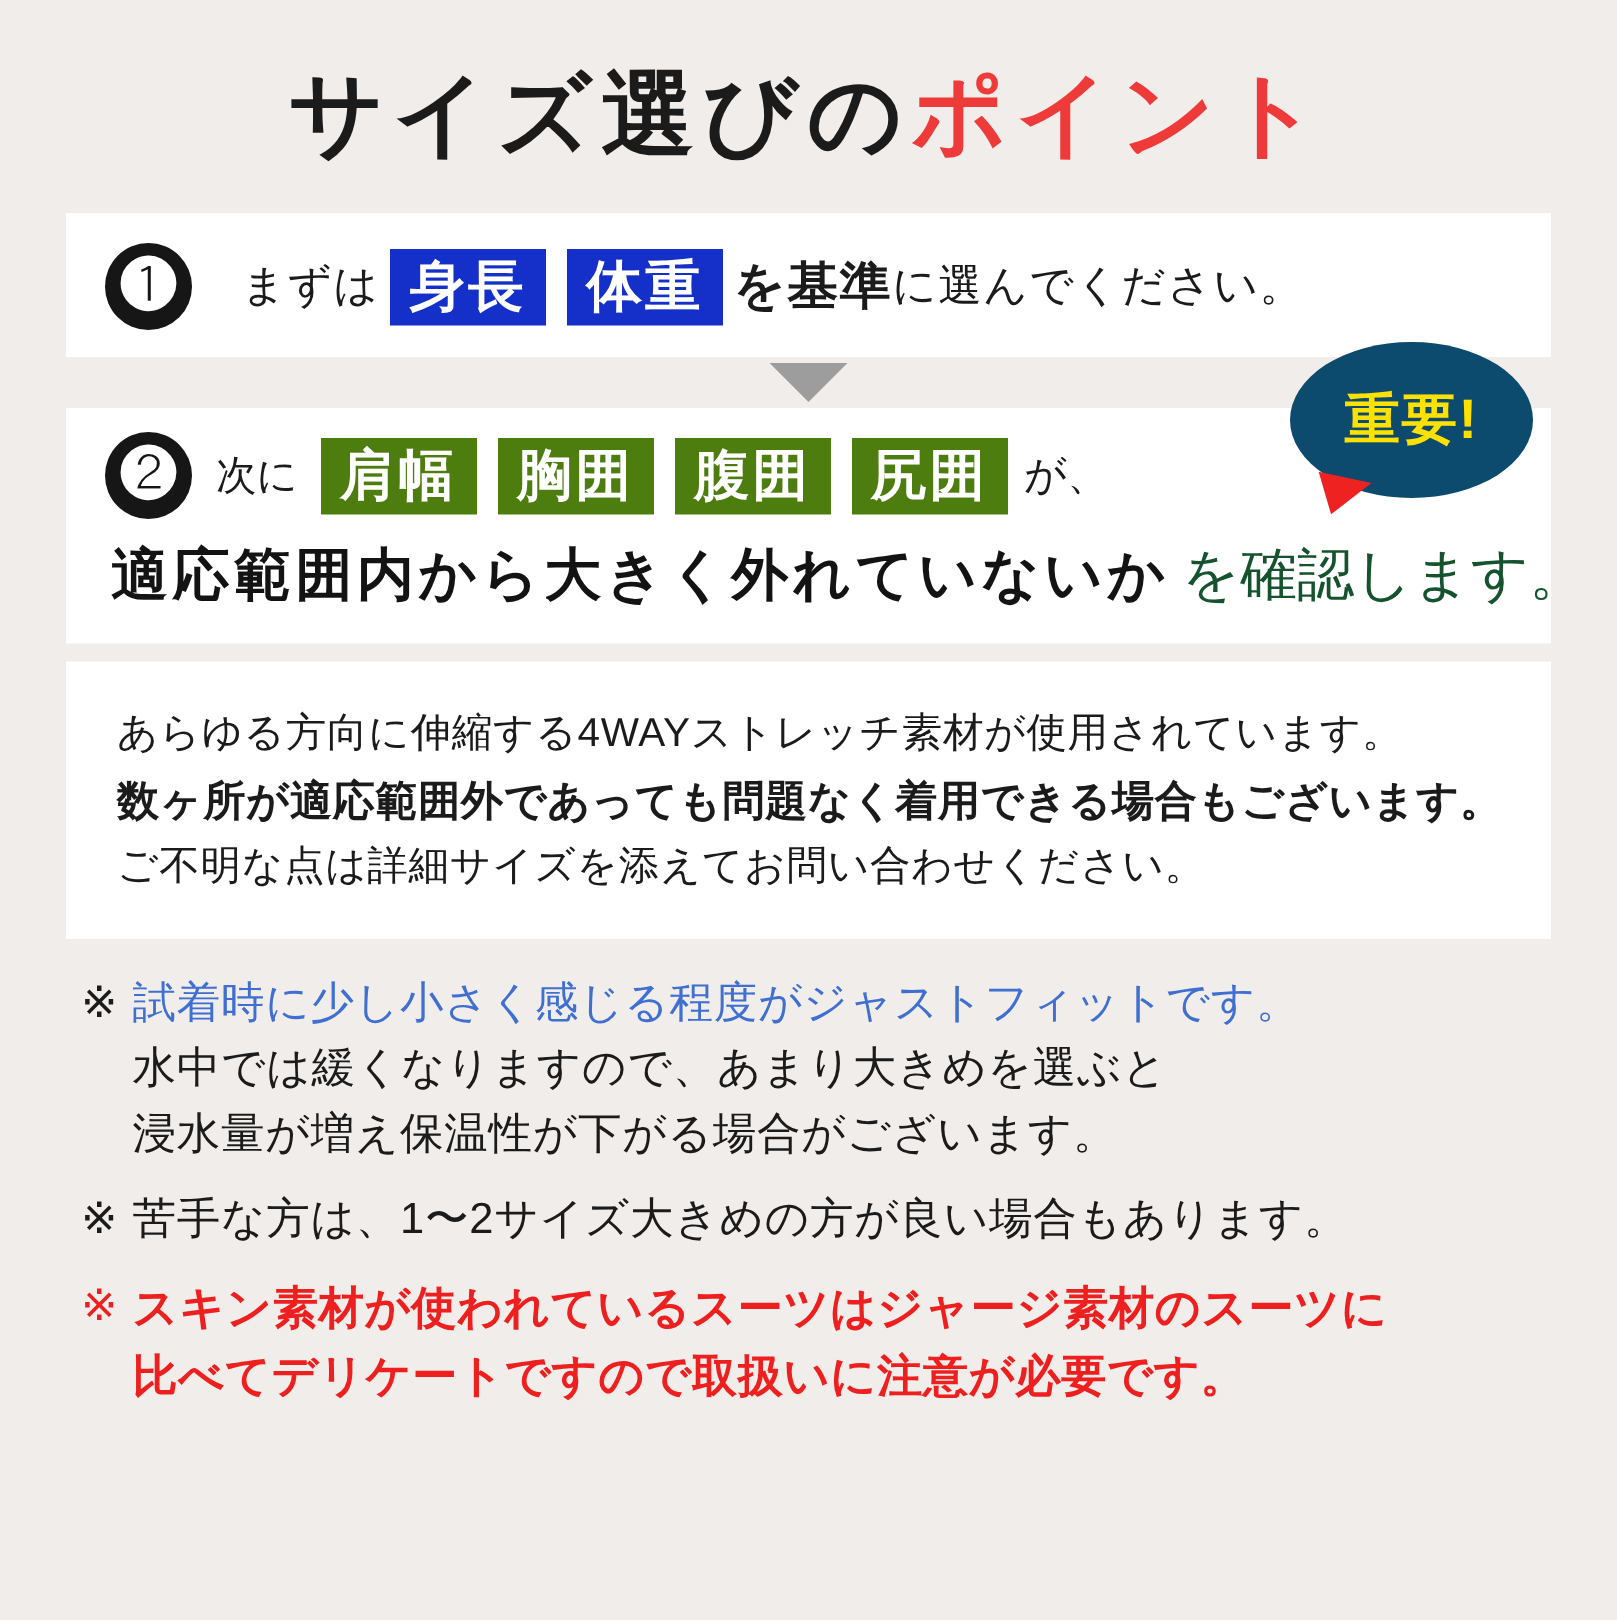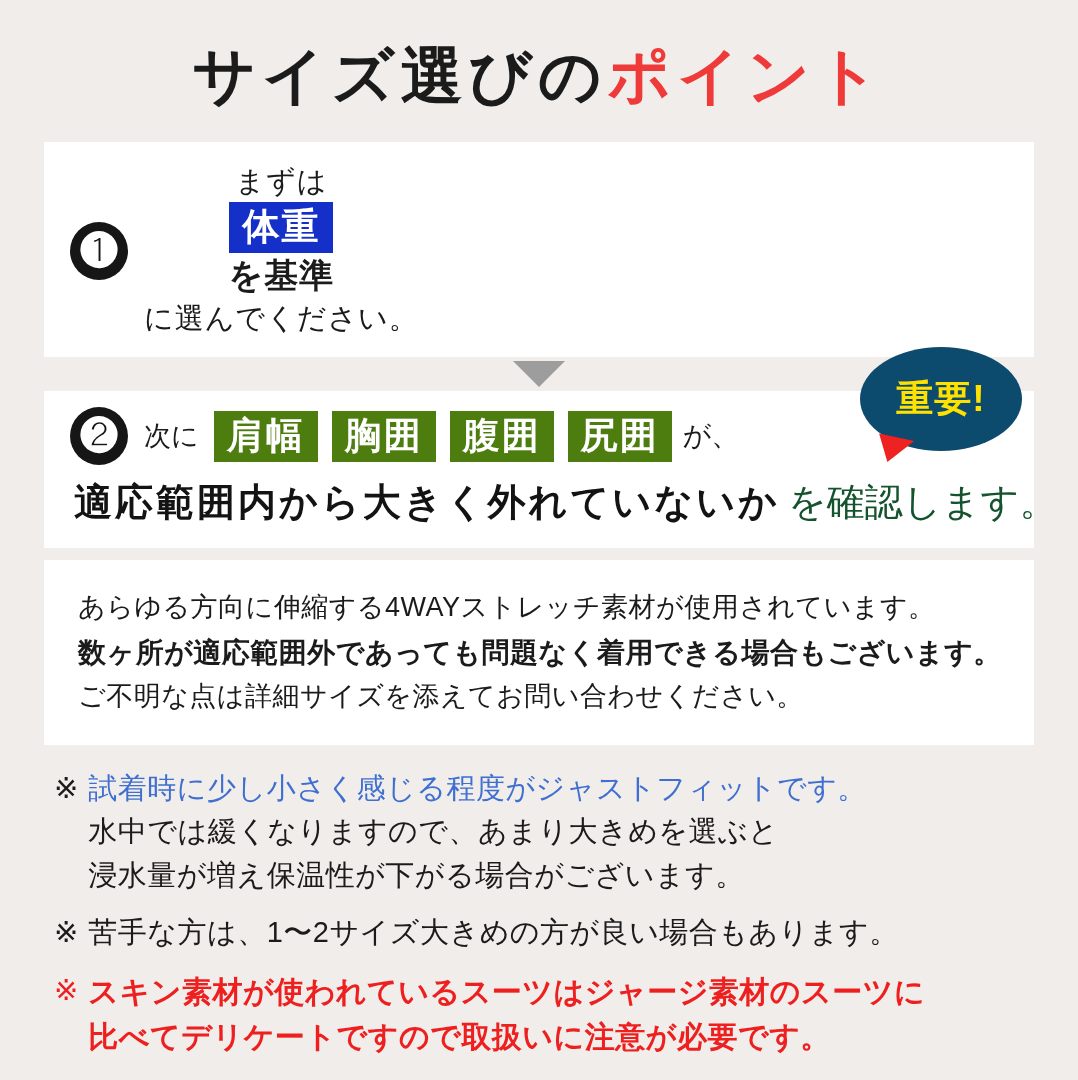--- a/index.html
+++ b/index.html
@@ -87,27 +87,26 @@
     font-size: 38px;
     font-weight: bold;
     display: flex;
     align-items: center;
     justify-content: center;
     font-family: "Liberation Serif", "DejaVu Serif", serif;
     line-height: 1;
   }
 
   .row1-text {
-    margin-left: 16px;
+    margin-left: 33px;
     display: flex;
     align-items: center;
     flex-wrap: nowrap;
     font-size: 30px;
     color: #1b1b1b;
-    flex-direction: column;
   }
   .row1-text .plain {
     font-size: 29px;
     letter-spacing: 1px;
   }
   .row1-text .strong {
     font-size: 34px;
     font-weight: bold;
     letter-spacing: 1px;
   }
@@ -245,20 +244,21 @@
 <div class="page">
 
   <div class="title">
     <span>サイズ選びの</span><span class="accent">ポイント</span>
   </div>
 
   <div class="card card1">
     <div class="num">❶</div>
     <div class="row1-text">
       <span class="plain">まずは</span>
+      <span class="chip blue">身長</span>
       <span class="chip blue">体重</span>
       <span class="strong">を基準</span>
       <span class="plain">に選んでください。</span>
     </div>
   </div>
 
   <div class="arrow-wrap">
     <div class="arrow"></div>
   </div>
 

